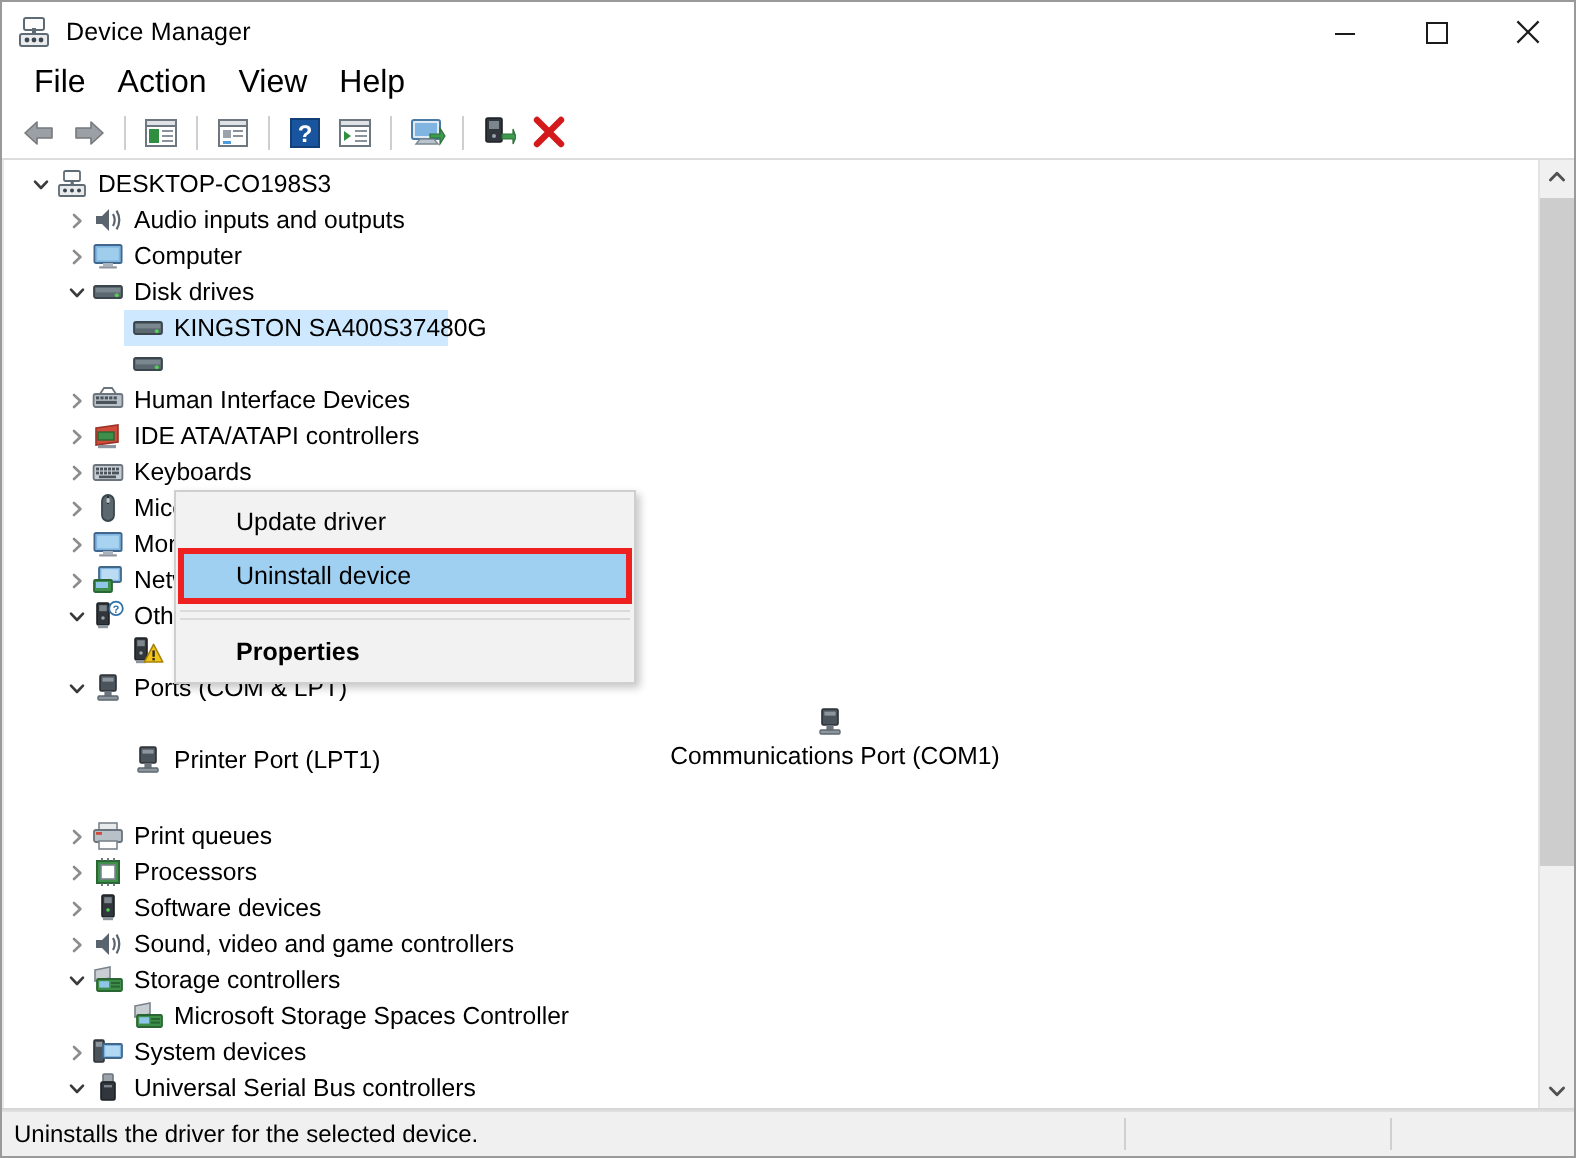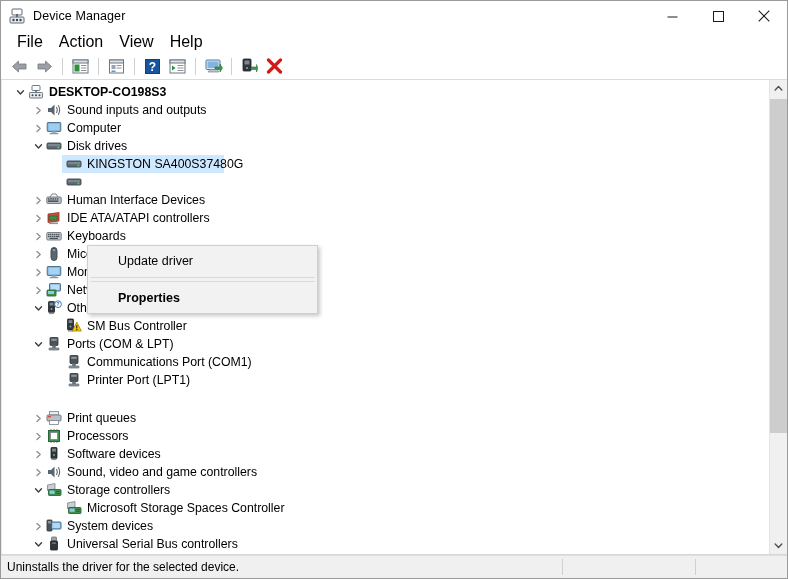--- a/index.html
+++ b/index.html
@@ -341,21 +341,21 @@
       <svg width="17" height="16" viewBox="0 0 17 16">
         <path d="M2.5 2 L14.5 14 M14.5 2 L2.5 14" stroke="#d31919" stroke-width="3.2" stroke-linecap="round"></path>
       </svg>
     </div>
   </div>
 
   <div class="content">
 
     <div class="treepane">
 
-      <div class="row" style="padding-left:10px;font-weight:bold;">
+      <div class="row" style="padding-left:10px;">
         <span class="twisty">
           <svg width="9" height="9" viewBox="0 0 9 9">
               <path d="M1.5 2.8 L4.5 6 L7.5 2.8" fill="none" stroke="#3a3a3a" stroke-width="1.3" stroke-linecap="round" stroke-linejoin="round"></path>
             </svg>
         </span>
         <span class="ticon">
           <svg width="16" height="16" viewBox="0 0 16 16">
             <rect x="4" y="1.5" width="8" height="5" rx="0.8" fill="#fbfbfb" stroke="#5f6b74" stroke-width="0.9"></rect>
             <rect x="7.3" y="6" width="1.6" height="2.5" fill="#5f6b74"></rect>
             <rect x="1.5" y="8.5" width="13" height="5.5" rx="0.8" fill="#e9eaec" stroke="#5f6b74" stroke-width="0.9"></rect>
@@ -373,21 +373,21 @@
               <path d="M3 1.5 L6.2 4.5 L3 7.5" fill="none" stroke="#8d8d8d" stroke-width="1.3" stroke-linecap="round" stroke-linejoin="round"></path>
             </svg>
         </span>
         <span class="ticon">
           <svg width="16" height="16" viewBox="0 0 16 16">
             <path d="M2 6 L5 6 L8.5 2.5 L8.5 13.5 L5 10 L2 10 Z" fill="#5a646e"></path>
             <path d="M10.5 5 Q12.2 8 10.5 11" fill="none" stroke="#5a646e" stroke-width="1.1"></path>
             <path d="M12.3 3.3 Q15 8 12.3 12.7" fill="none" stroke="#5a646e" stroke-width="1.1"></path>
           </svg>
         </span>
-        <span class="label">Sound inputs and outputs</span>
+        <span class="label">Audio inputs and outputs</span>
       </div>
 
       <div class="row" style="padding-left:28px;">
         <span class="twisty">
           <svg width="9" height="9" viewBox="0 0 9 9">
               <path d="M3 1.5 L6.2 4.5 L3 7.5" fill="none" stroke="#8d8d8d" stroke-width="1.3" stroke-linecap="round" stroke-linejoin="round"></path>
             </svg>
         </span>
         <span class="ticon">
           <svg width="16" height="16" viewBox="0 0 16 16">
@@ -597,21 +597,21 @@
           <svg width="16" height="16" viewBox="0 0 16 16">
             <rect x="4" y="1.5" width="8" height="8" rx="0.8" fill="#4c545b" stroke="#2b3136" stroke-width="0.8"></rect>
             <rect x="5.2" y="2.8" width="5.6" height="2" fill="#8d969e"></rect>
             <rect x="6.2" y="9.5" width="3.6" height="2.5" fill="#6c757d"></rect>
             <rect x="3" y="12" width="10" height="2" rx="0.6" fill="#8d969e" stroke="#5f686f" stroke-width="0.7"></rect>
           </svg>
         </span>
         <span class="label">Ports (COM &amp; LPT)</span>
       </div>
 
-      <div class="row" style="padding-left:64px;">
+      <div class="row" style="padding-left:64px;flex-direction:column;">
         <span class="ticon">
           <svg width="16" height="16" viewBox="0 0 16 16">
             <rect x="4" y="1.5" width="8" height="8" rx="0.8" fill="#4c545b" stroke="#2b3136" stroke-width="0.8"></rect>
             <rect x="5.2" y="2.8" width="5.6" height="2" fill="#8d969e"></rect>
             <rect x="6.2" y="9.5" width="3.6" height="2.5" fill="#6c757d"></rect>
             <rect x="3" y="12" width="10" height="2" rx="0.6" fill="#8d969e" stroke="#5f686f" stroke-width="0.7"></rect>
           </svg>
         </span>
         <span class="label">Communications Port (COM1)</span>
       </div>
@@ -760,20 +760,23 @@
             <rect x="6" y="6.5" width="4" height="1.2" fill="#7c848c"></rect>
           </svg>
         </span>
         <span class="label">Universal Serial Bus controllers</span>
       </div>
 
       <div class="ctxmenu">
         <div class="ctx-item">
           <span>Update driver</span>
         </div>
+        <div class="ctx-item highlighted">
+          <span>Uninstall device</span>
+        </div>
         <div class="ctx-sep"></div>
         <div class="ctx-sep"></div>
         <div class="ctx-item bold">
           <span>Properties</span>
         </div>
       </div>
 
     </div>
 
     <div class="scrollbar">

